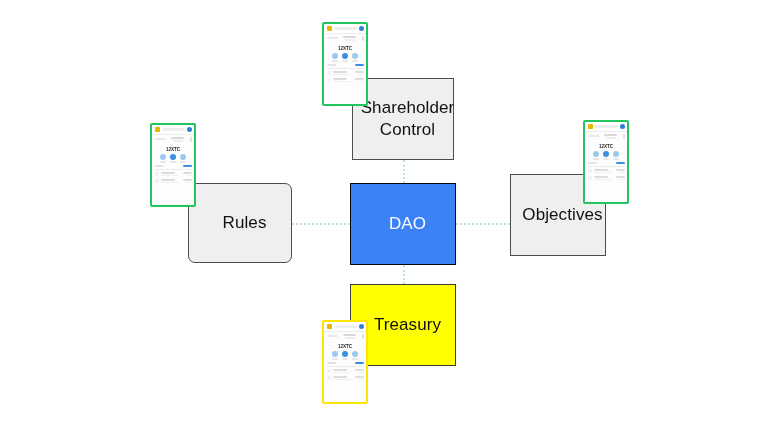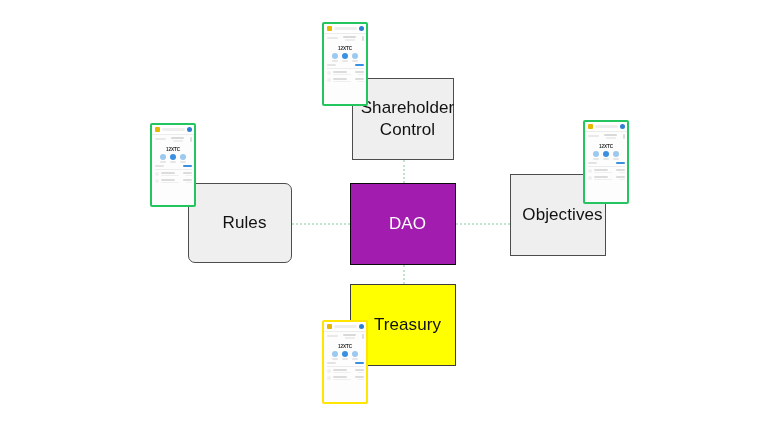--- a/index.html
+++ b/index.html
@@ -28,21 +28,21 @@
     justify-content: center;
     text-align: center;
     font-size: 17px;
     line-height: 1.32;
     color: #111111;
     letter-spacing: 0.1px;
     z-index: 3;
     padding-left: 9px;
   }
   .node.gray   { background: #efefef; }
-  .node.green  { background: #a21caf; color: #ffffff; border-color: #0a0a0a; }
+  .node.green  { background: #3b82f6; color: #ffffff; border-color: #0a0a0a; }
   .node.yellow { background: #ffff00; color: #111111; border-color: #3c3c3c; }
 
   #node-shareholder { left: 352px; top:  78px; width: 102px; height: 82px; }
   #node-rules       { left: 188px; top: 183px; width: 104px; height: 80px; border-radius: 7px; }
   #node-dao         { left: 350px; top: 183px; width: 106px; height: 82px; }
   #node-objectives  { left: 510px; top: 174px; width: 96px;  height: 82px; }
   #node-treasury    { left: 350px; top: 284px; width: 106px; height: 82px; }
 
   
   .conn {

